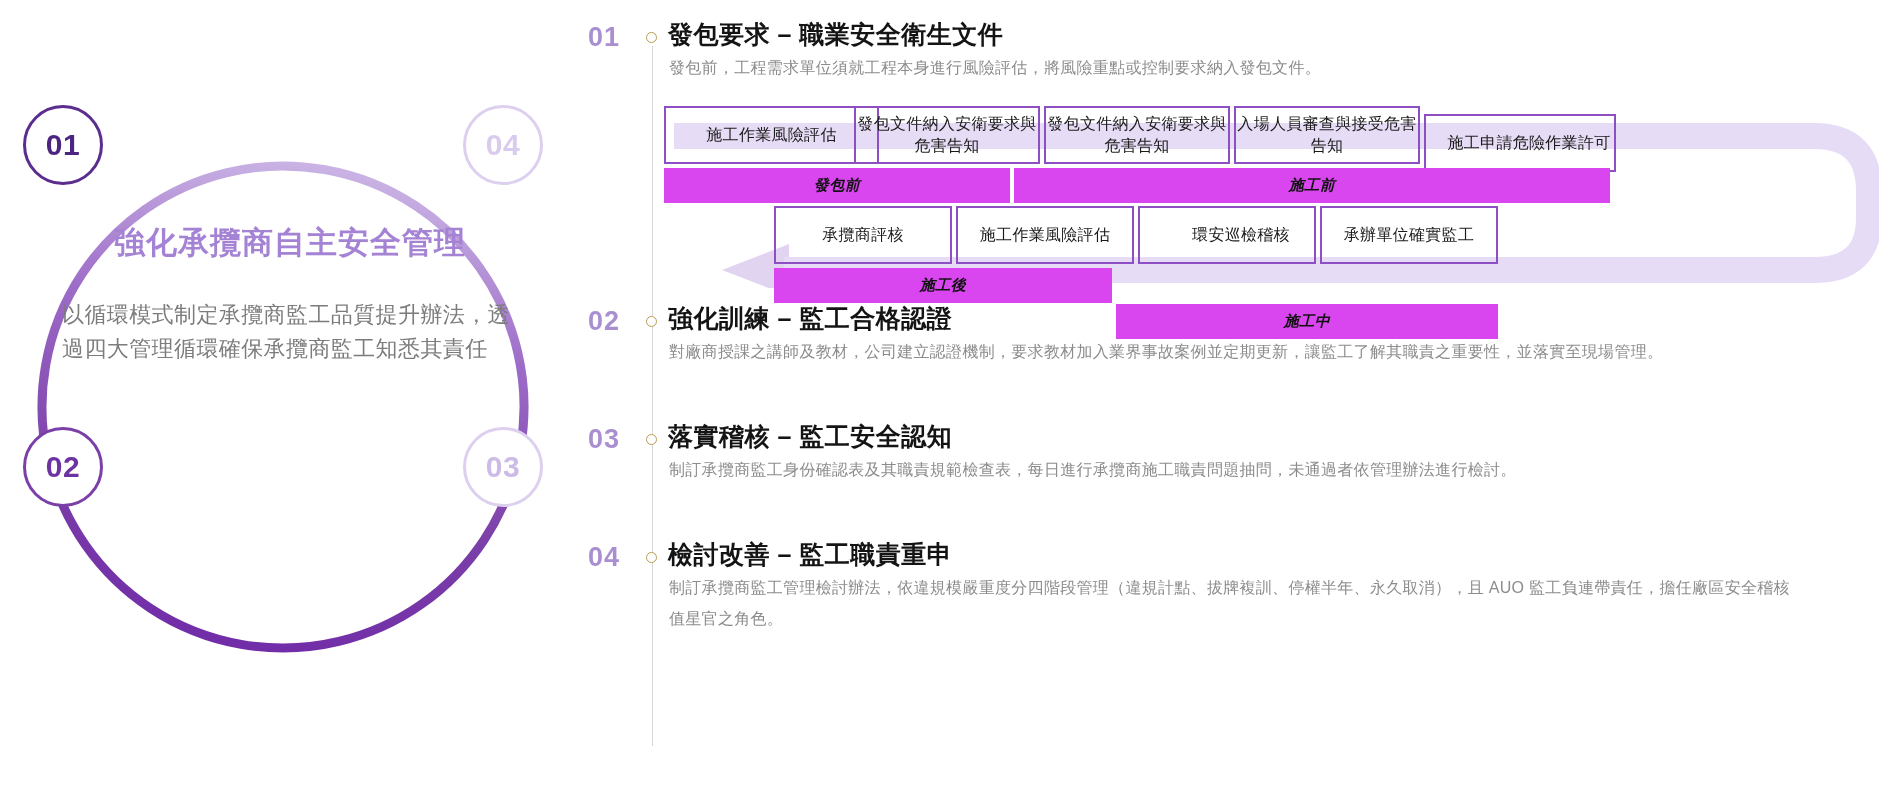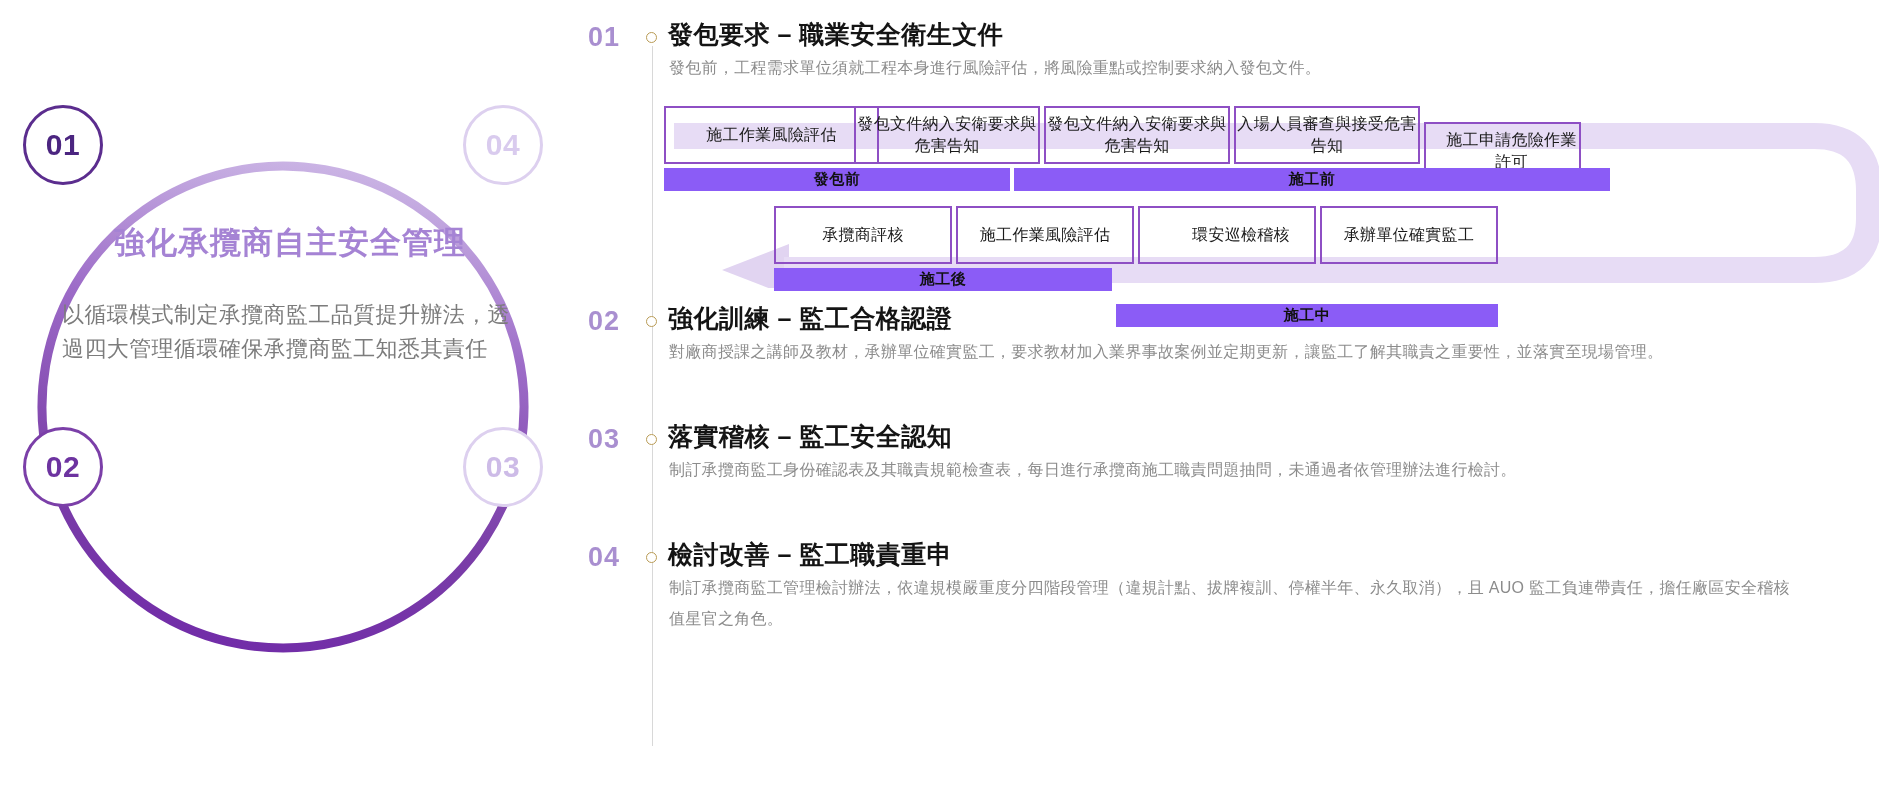--- a/index.html
+++ b/index.html
@@ -127,29 +127,30 @@
     justify-content: center;
     text-align: center;
     font-size: 16px;
     line-height: 22px;
     color: #1a1a1a;
     letter-spacing: 0.3px;
     height: 58px;
   }
   .fbar {
     position: absolute;
-    background: #8b5cf6;
-    height: 23px;
+    background: #d946ef;
+    height: 35px;
     display: flex;
     align-items: center;
     justify-content: center;
     font-size: 15px;
     font-weight: bold;
     color: #111111;
     letter-spacing: 0.5px;
+    font-style: italic;
   }
 </style>
 </head>
 <body>
 
 <div id="page">
 
   <div id="left-panel">
 
     <svg id="cycle-svg" viewBox="0 0 580 799">
@@ -200,39 +201,39 @@
         <path d="M 10 38 L 1150 38 Q 1205 38 1205 93 L 1205 120 Q 1205 172 1150 172 L 120 172" fill="none" stroke="#e7dcf5" stroke-width="26" stroke-linecap="butt"></path>
 
         <polygon points="125,146 125,198 58,172" fill="#e1d4f1"></polygon>
         <rect x="120" y="159" width="40" height="26" fill="#e7dcf5"></rect>
       </svg>
 
       <div class="fbox" style="left:0px;   top:8px; width:215px;">施工作業風險評估</div>
       <div class="fbox" style="left:190px; top:8px; width:186px;">發包文件納入安衛要求與危害告知</div>
       <div class="fbox" style="left:380px; top:8px; width:186px;">發包文件納入安衛要求與危害告知</div>
       <div class="fbox" style="left:570px; top:8px; width:186px;">入場人員審查與接受危害告知</div>
-      <div class="fbox" style="left:760px; top:24px; width:157px;padding-left:18px;">施工申請危險作業許可</div>
+      <div class="fbox" style="left:760px; top:16px; width:192px;padding-left:18px;">施工申請危險作業許可</div>
 
       <div class="fbar" style="left:0px;   top:70px; width:346px;">發包前</div>
       <div class="fbar" style="left:350px; top:70px; width:596px;">施工前</div>
 
       <div class="fbox" style="left:110px; top:108px; width:178px;">承攬商評核</div>
       <div class="fbox" style="left:292px; top:108px; width:178px;">施工作業風險評估</div>
       <div class="fbox" style="left:474px; top:108px; width:178px;padding-left:28px;">環安巡檢稽核</div>
       <div class="fbox" style="left:656px; top:108px; width:178px;">承辦單位確實監工</div>
 
       <div class="fbar" style="left:110px; top:170px; width:338px;">施工後</div>
       <div class="fbar" style="left:452px; top:170px; width:382px;margin-top:36px;">施工中</div>
     </div>
 
     <div class="item">
       <div class="item-num" style="top:306px">02</div>
       <div class="item-bullet" style="top:316px"></div>
       <div class="item-title" style="top:302px">強化訓練 – 監工合格認證</div>
-      <div class="item-body" style="top:336px; width:1160px">對廠商授課之講師及教材，承辦單位確實監工，要求教材加入業界事故案例並定期更新，讓監工了解其職責之重要性，並落實至現場管理。</div>
+      <div class="item-body" style="top:336px; width:1160px">對廠商授課之講師及教材，公司建立認證機制，要求教材加入業界事故案例並定期更新，讓監工了解其職責之重要性，並落實至現場管理。</div>
     </div>
 
     <div class="item">
       <div class="item-num" style="top:424px">03</div>
       <div class="item-bullet" style="top:434px"></div>
       <div class="item-title" style="top:420px">落實稽核 – 監工安全認知</div>
       <div class="item-body" style="top:454px; width:1160px">制訂承攬商監工身份確認表及其職責規範檢查表，每日進行承攬商施工職責問題抽問，未通過者依管理辦法進行檢討。</div>
     </div>
 
     <div class="item">

